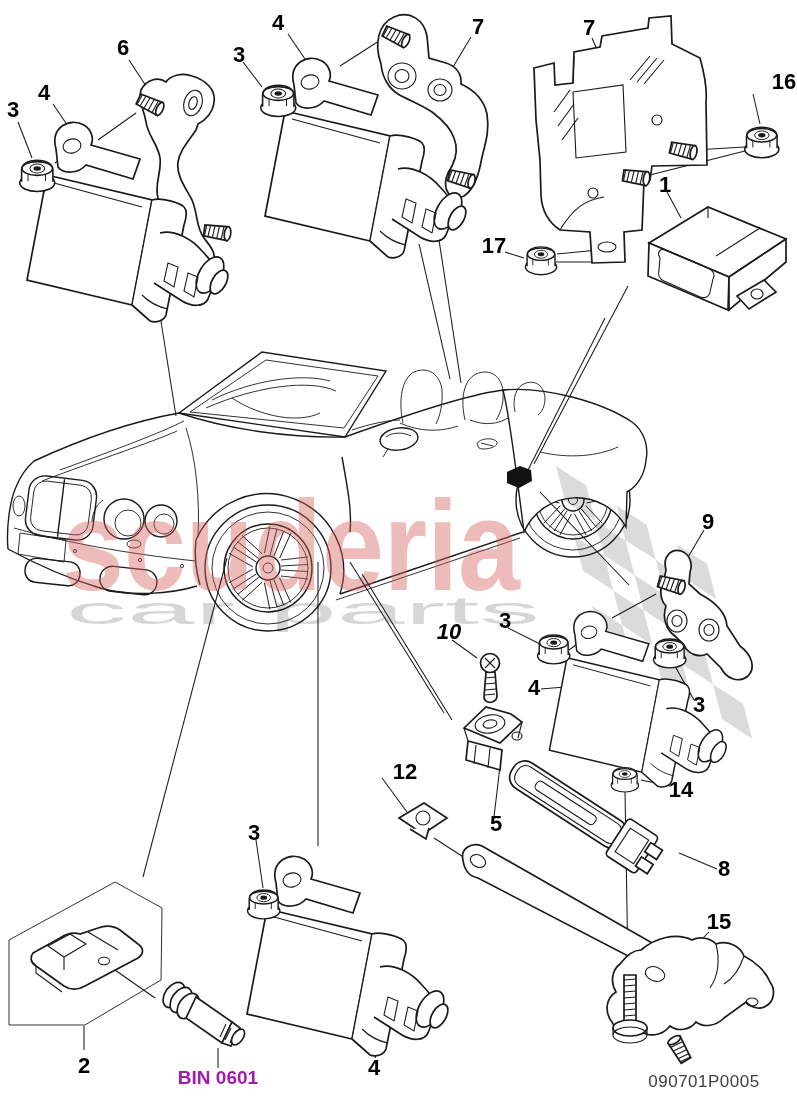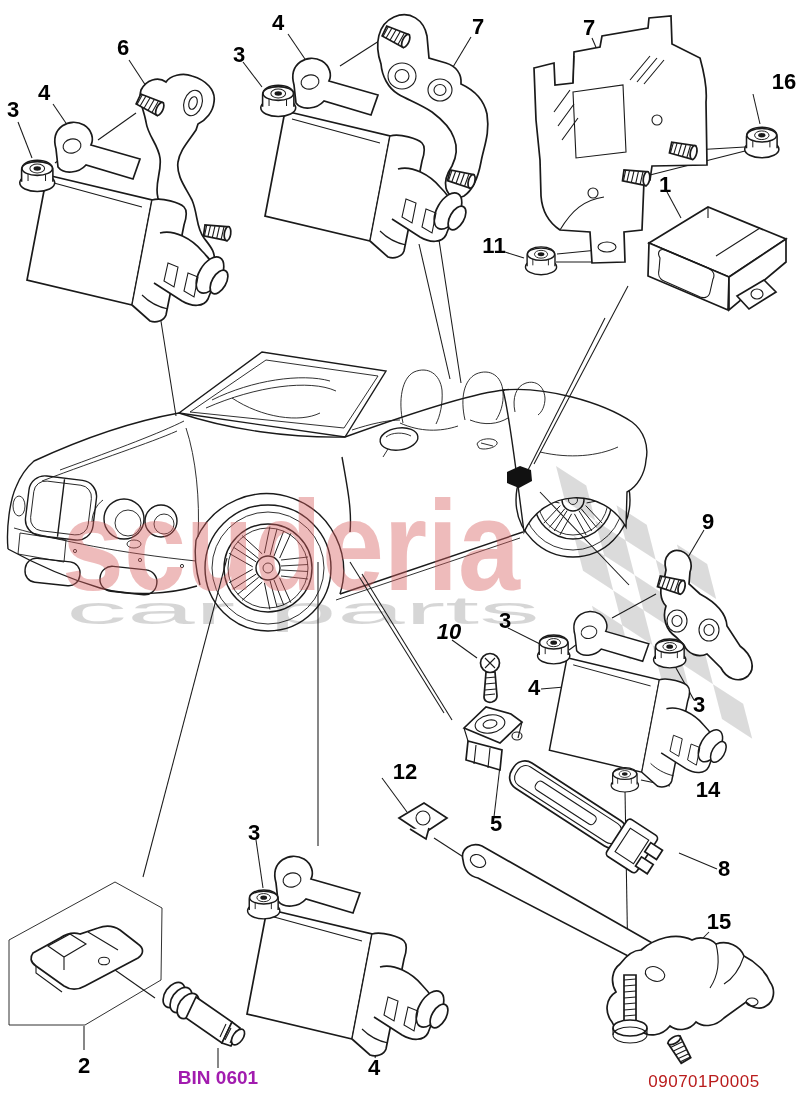--- a/index.html
+++ b/index.html
@@ -4,21 +4,21 @@
 <style>
   html,body{margin:0;padding:0;background:#fff;}
   .stage{position:relative;width:797px;height:1100px;background:#fff;overflow:hidden;
          font-family:"Liberation Sans", sans-serif;}
   .stage svg{position:absolute;left:0;top:0;}
   .callout{position:absolute;transform:translate(-50%,-50%);
            font:700 22px "Liberation Sans",sans-serif;color:#000;white-space:nowrap;}
   .code-label{position:absolute;transform:translate(-50%,-50%);
               font:700 19px "Liberation Sans",sans-serif;color:#a21caf;white-space:nowrap;}
   .doc-number{position:absolute;transform:translate(-50%,-50%);
-              font:400 17px "Liberation Sans",sans-serif;color:#b91c1c;letter-spacing:.5px;white-space:nowrap;}
+              font:400 17px "Liberation Sans",sans-serif;color:#404040;letter-spacing:.5px;white-space:nowrap;}
   .pt{stroke:#1a1a1a;stroke-width:1.7;fill:#fff;}
   .pti{stroke:#1a1a1a;stroke-width:1.1;fill:none;}
   .ld{stroke:#1a1a1a;stroke-width:1.05;fill:none;}
   .car{stroke:#1a1a1a;stroke-width:1.4;fill:none;}
   .carf{stroke:#1a1a1a;stroke-width:1.4;fill:#fff;}
   .thin{stroke:#1a1a1a;stroke-width:.9;fill:none;}
 </style>
 </head>
 <body>
 
@@ -382,27 +382,27 @@
 <div>
       <div class="callout" style="left: 13px; top: 110px;">3</div>
       <div class="callout" style="left: 44px; top: 93px;">4</div>
       <div class="callout" style="left: 123px; top: 48px;">6</div>
       <div class="callout" style="left: 239px; top: 55px;">3</div>
       <div class="callout" style="left: 278px; top: 23px;">4</div>
       <div class="callout" style="left: 478px; top: 27px;">7</div>
       <div class="callout" style="left: 589px; top: 28px;">7</div>
       <div class="callout" style="left: 776px; top: 82px; margin-left: 8px;">16</div>
       <div class="callout" style="left: 665px; top: 185px;">1</div>
-      <div class="callout" style="left: 494px; top: 246px;">11</div>
+      <div class="callout" style="left: 494px; top: 246px;">17</div>
       <div class="callout" style="left: 708px; top: 522px;">9</div>
       <div class="callout" style="left: 449px; top: 632px; font-style: italic;">10</div>
       <div class="callout" style="left: 505px; top: 621px;">3</div>
       <div class="callout" style="left: 534px; top: 688px;">4</div>
       <div class="callout" style="left: 699px; top: 705px;">3</div>
-      <div class="callout" style="left: 708px; top: 790px; text-align: right;">14</div>
+      <div class="callout" style="left: 681px; top: 790px; text-align: right;">14</div>
       <div class="callout" style="left: 724px; top: 869px;">8</div>
       <div class="callout" style="left: 396px; top: 772px; margin-left: 9px;">12</div>
       <div class="callout" style="left: 496px; top: 824px;">5</div>
       <div class="callout" style="left: 719px; top: 922px;">15</div>
       <div class="callout" style="left: 254px; top: 833px;">3</div>
       <div class="callout" style="left: 374px; top: 1068px;">4</div>
       <div class="callout" style="left: 84px; top: 1066px;">2</div>
     </div>
 
 <div class="code-label" style="left:218px; top:1078px;">BIN 0601</div>

